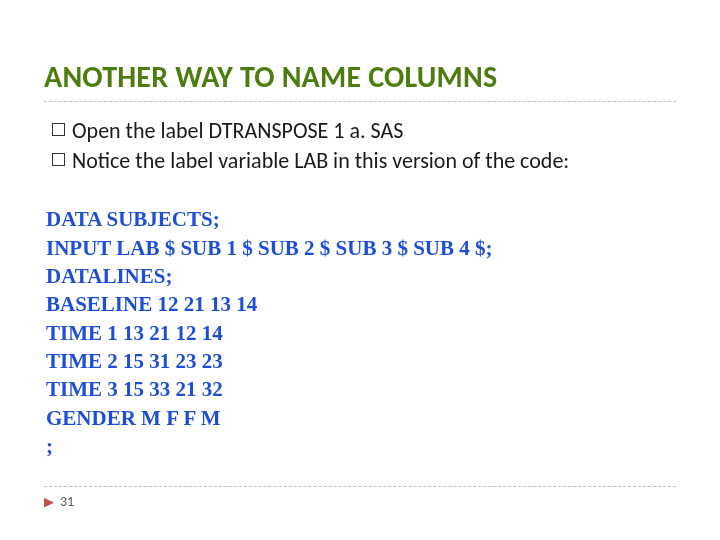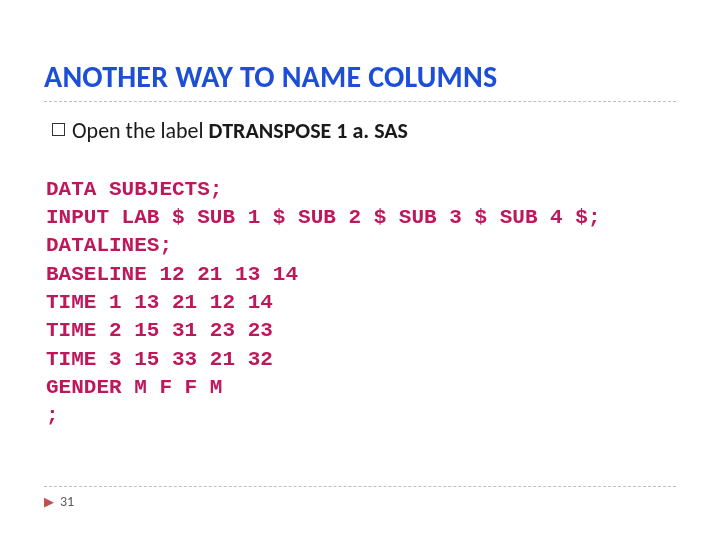--- a/index.html
+++ b/index.html
@@ -8,21 +8,21 @@
     height: 540px;
     background: #ffffff;
     font-family: Calibri, Arial, sans-serif;
     padding: 58px 44px 30px 44px;
     position: relative;
     color: #000;
   }
   .title {
     font-size: 30px;
     font-weight: 700;
-    color: #1d4ed8;
+    color: #4d7c0f;
     margin-bottom: 6px;
     letter-spacing: 0.2px;
   }
   .dashed-line {
     border: none;
     border-top: 1.5px dashed #bfbfbf;
     margin-bottom: 14px;
   }
   .bullets {
     margin-left: 8px;
@@ -38,29 +38,29 @@
   .bullet-box {
     display: inline-block;
     width: 13px;
     height: 13px;
     border: 1.5px solid #333;
     margin-right: 7px;
     margin-top: 7px;
     flex: 0 0 auto;
   }
   .bullet-text { flex: 1 1 auto; }
-  .bold { font-weight: 700; }
+  .bold { font-weight: 400; }
   .code-block {
-    font-family: Liberation Mono, monospace;
+    font-family: Liberation Serif, serif;
     font-size: 21px;
     font-weight: 700;
     line-height: 1.35;
     white-space: pre;
     margin-left: 2px;
-    color: #be185d;
+    color: #1d4ed8;
   }
   .footer {
     position: absolute;
     left: 44px;
     right: 44px;
     bottom: 30px;
   }
   .footer-line {
     border: none;
     border-top: 1.5px dashed #bfbfbf;
@@ -86,20 +86,26 @@
 <h1 class="title">ANOTHER WAY TO NAME COLUMNS</h1>
 <hr class="dashed-line">
 
 <div class="bullets">
   <div class="bullet-row">
     <span class="bullet-box"></span>
     <span class="bullet-text">
       <span>Open the label </span><span class="bold">DTRANSPOSE 1 a. SAS</span><span></span>
     </span>
   </div>
+  <div class="bullet-row">
+    <span class="bullet-box"></span>
+    <span class="bullet-text">
+      <span>Notice the label variable LAB in this version of the code:</span><span class="bold"></span><span></span>
+    </span>
+  </div>
 </div>
 
 <div class="code-block">DATA SUBJECTS;
 INPUT LAB $ SUB 1 $ SUB 2 $ SUB 3 $ SUB 4 $;
 DATALINES;
 BASELINE 12 21 13 14
 TIME 1 13 21 12 14
 TIME 2 15 31 23 23
 TIME 3 15 33 21 32
 GENDER M F F M

